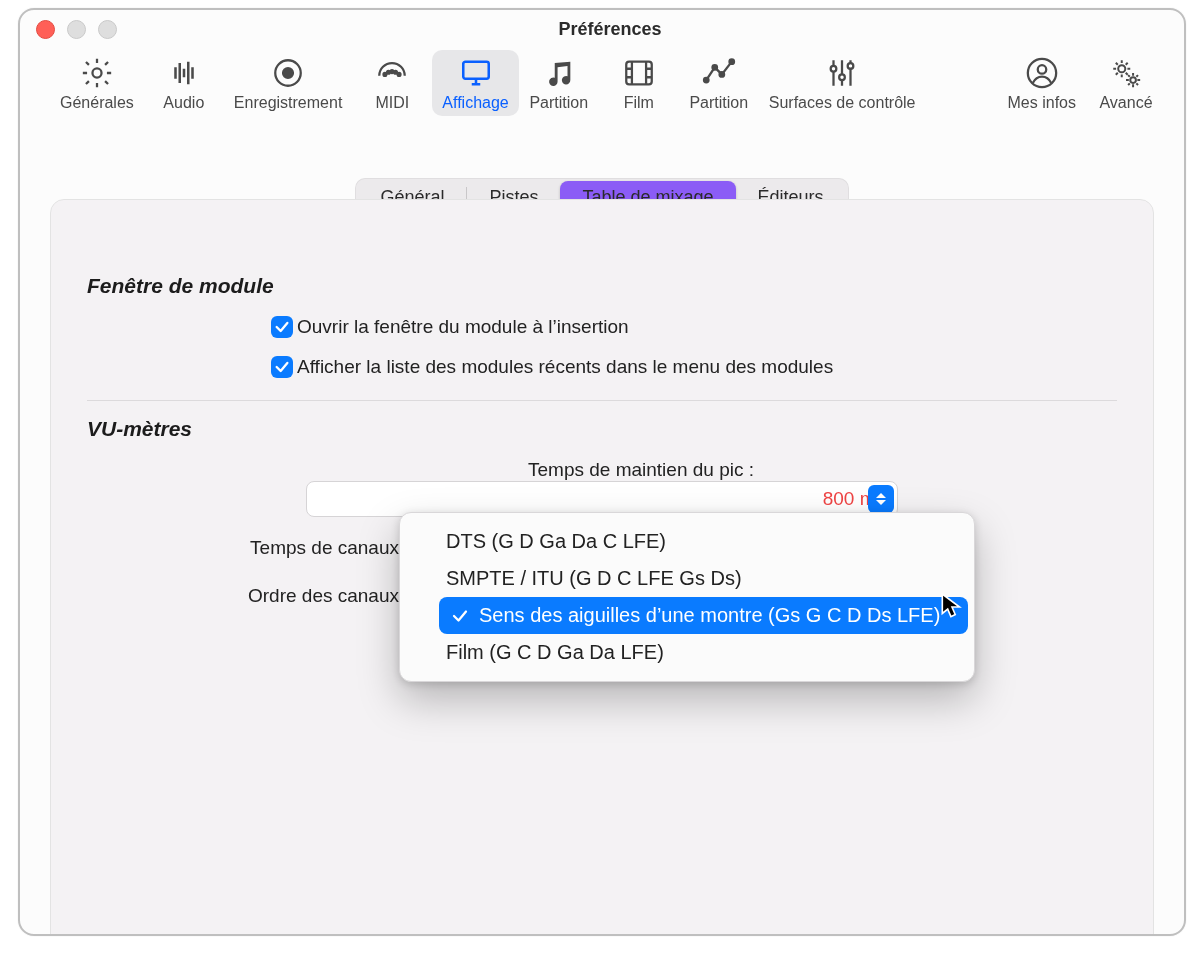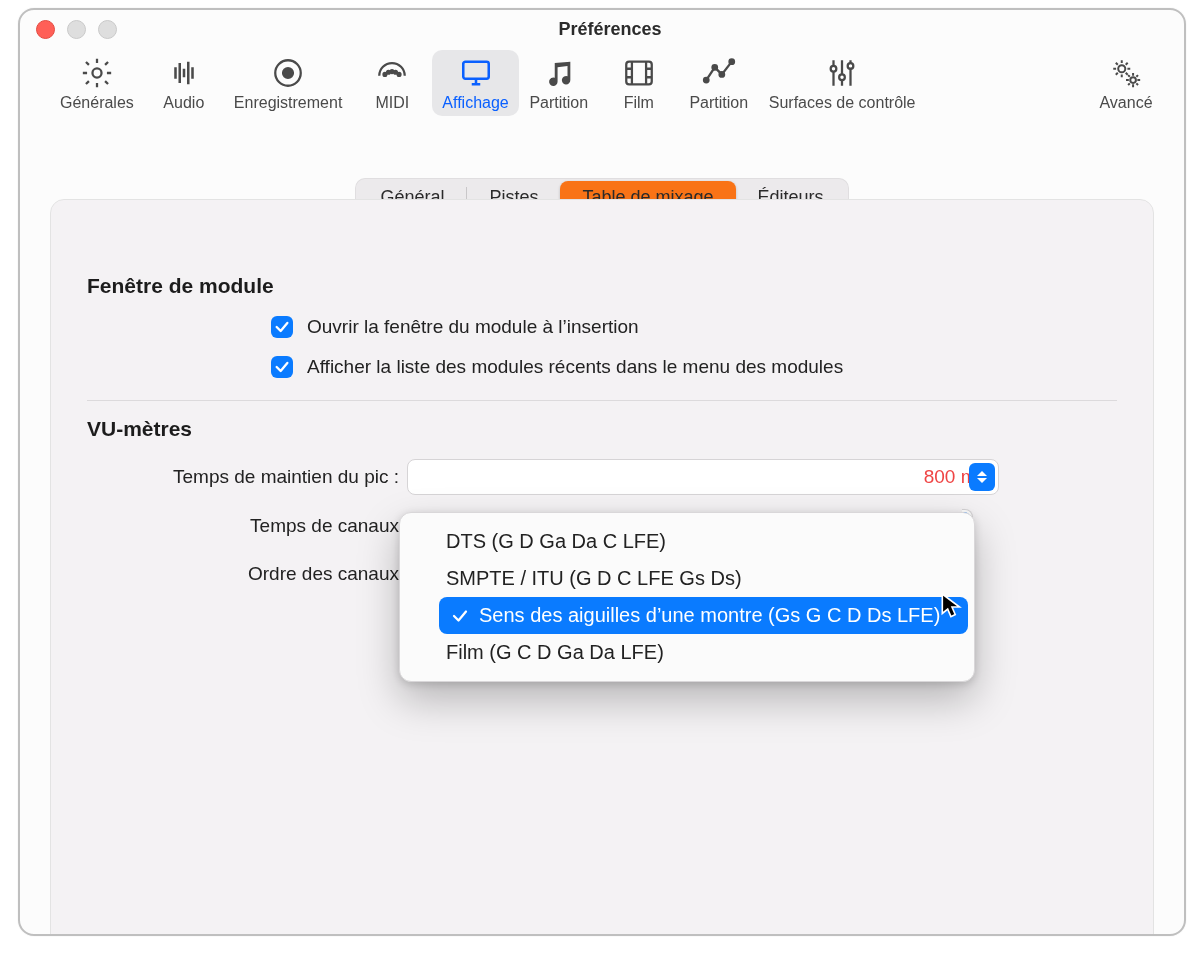--- a/index.html
+++ b/index.html
@@ -16,26 +16,26 @@
   .tb-item .icon{height:38px;display:flex;align-items:center;justify-content:center;}
   .tb-item .lbl{font-size:16px;margin-top:2px;}
   .tb-item.active{background:#e7e7e9;color:#0a60ff;}
   .tb-item.active .lbl{color:#0a60ff;}
   .flex-spacer{flex:1;}
   svg{display:block;}
   .content{padding:0 24px;}
   .seg{display:flex;justify-content:center;margin-top:52px;}
   .seg-ctrl{display:flex;background:#eceaec;border-radius:10px;padding:3px;box-shadow:inset 0 0 0 1px rgba(0,0,0,.05);}
   .seg-btn{padding:6px 22px;font-size:18px;color:#2a2a2a;border-radius:8px;position:relative;}
-  .seg-btn.sel{background:#f97316;box-shadow:0 1px 3px rgba(0,0,0,.2);}
+  .seg-btn.sel{background:#8b5cf6;box-shadow:0 1px 3px rgba(0,0,0,.2);}
   .seg-sep{width:1px;background:#c9c7c9;margin:6px 0;}
   .panel{margin:8px 6px 0;border:1px solid #e3e3e3;border-top-left-radius:14px;border-top-right-radius:14px;border-bottom-left-radius:14px;border-bottom-right-radius:14px;background:#f4f2f4;padding:0 0 460px;position:relative;overflow:visible;}
   .panel-inner{padding:32px 36px 0;}
-  .sect-title{font-size:21px;font-weight:700;color:#1c1c1c;margin:16px 0 18px;}
-  .chk-row{display:flex;align-items:center;gap:14px;margin:18px 0 8px;padding-left:184px;}
+  .sect-title{font-size:21px;font-weight:700;color:#1c1c1c;margin:16px 0 18px;font-style:italic;}
+  .chk-row{display:flex;align-items:center;gap:4px;margin:18px 0 8px;padding-left:184px;}
   .chk{width:22px;height:22px;border-radius:6px;background:#0a7bff;display:flex;align-items:center;justify-content:center;flex-shrink:0;}
   .chk svg{stroke:#fff;}
   .chk-label{font-size:19px;color:#222;}
   .divider{height:1px;background:#dcdadc;margin:22px 0 0;}
   .form{margin-top:6px;padding-left:0;}
   .form-row{display:flex;align-items:center;margin:14px 0;}
   .form-label{width:312px;text-align:right;font-size:19px;color:#222;padding-right:8px;}
   .select{position:relative;width:566px;height:34px;border:1px solid #d6d4d6;border-radius:8px;background:#fff;display:flex;align-items:center;padding:0 12px;font-size:19px;color:#ef4444;justify-content:flex-end;}
   .select .stepper{position:absolute;right:3px;top:3px;bottom:3px;width:26px;background:#0a7bff;border-radius:6px;display:flex;flex-direction:column;align-items:center;justify-content:center;gap:2px;}
   .select .stepper::before,.select .stepper::after{content:"";width:0;height:0;border-left:5px solid transparent;border-right:5px solid transparent;}
@@ -43,21 +43,21 @@
   .select .stepper::after{border-top:5px solid #fff;} 
   .popup{position:absolute;left:348px;top:312px;width:562px;background:#fbfbfb;border:1px solid #d9d7d9;border-radius:12px;box-shadow:0 18px 40px rgba(0,0,0,.25),0 2px 8px rgba(0,0,0,.15);padding:10px 6px;z-index:10;}
   .popup-item{font-size:20px;color:#222;padding:7px 14px 7px 40px;border-radius:8px;position:relative;}
   .popup-item.hover{background:#0a7bff;color:#fff;margin-left:33px;}
   .popup-item .check{position:absolute;left:12px;top:50%;transform:translateY(-50%);}
   .cursor{position:absolute;left:890px;top:393px;z-index:20;}
   
   .select-edge{position:absolute;right:0;top:0;bottom:0;width:10px;border:1px solid #d6d4d6;border-left:none;border-top-right-radius:8px;border-bottom-right-radius:8px;background:#fff;}
   .select-behind{position:relative;width:566px;height:34px;}
   .select-behind .stepper2{position:absolute;right:3px;top:3px;bottom:3px;width:26px;background:#0a7bff;border-radius:6px;}
-  .firstsel{position:relative;}
+  .firstsel{position:relative;flex-direction:column;}
 </style>
 </head>
 <body>
 
 <div class="wrap">
   <div class="window">
     <div class="titlebar">
       <div class="traffic">
         <div class="dot red"></div>
         <div class="dot dim"></div>
@@ -149,20 +149,30 @@
           <svg width="34" height="34" viewBox="0 0 24 24" fill="none" stroke="#4a4a4a" stroke-width="1.6">
               <path d="M6 3v18M12 3v18M18 3v18"></path>
               <circle cx="6" cy="9" r="2" fill="#fff"></circle>
               <circle cx="12" cy="15" r="2" fill="#fff"></circle>
               <circle cx="18" cy="7" r="2" fill="#fff"></circle>
             </svg>
         </span>
         <span class="lbl">Surfaces de contrôle</span>
       </div>
       <div class="flex-spacer"></div>
+      <div class="tb-item">
+        <span class="icon">
+          <svg width="34" height="34" viewBox="0 0 24 24" fill="none" stroke="#4a4a4a" stroke-width="1.6">
+              <circle cx="12" cy="12" r="10"></circle>
+              <circle cx="12" cy="9.5" r="3"></circle>
+              <path d="M5.5 19c1.5-3 4-4.5 6.5-4.5S17 16 18.5 19"></path>
+            </svg>
+        </span>
+        <span class="lbl">Mes infos</span>
+      </div>
       <div class="tb-item">
         <span class="icon">
           <svg width="36" height="34" viewBox="0 0 24 24" fill="none" stroke="#4a4a4a" stroke-width="1.4">
               <circle cx="9" cy="9" r="2.5"></circle>
               <path d="M9 3v2M9 13v2M3 9h2M13 9h2M4.8 4.8l1.4 1.4M11.8 11.8l1.4 1.4M4.8 13.2l1.4-1.4M11.8 6.2l1.4-1.4"></path>
               <circle cx="17" cy="17" r="2"></circle>
               <path d="M17 12v2M17 20v2M12 17h2M20 17h2M13.5 13.5l1.2 1.2M19.3 19.3l1.2 1.2M13.5 20.5l1.2-1.2M19.3 14.7l1.2-1.2"></path>
             </svg>
         </span>
         <span class="lbl">Avancé</span>

